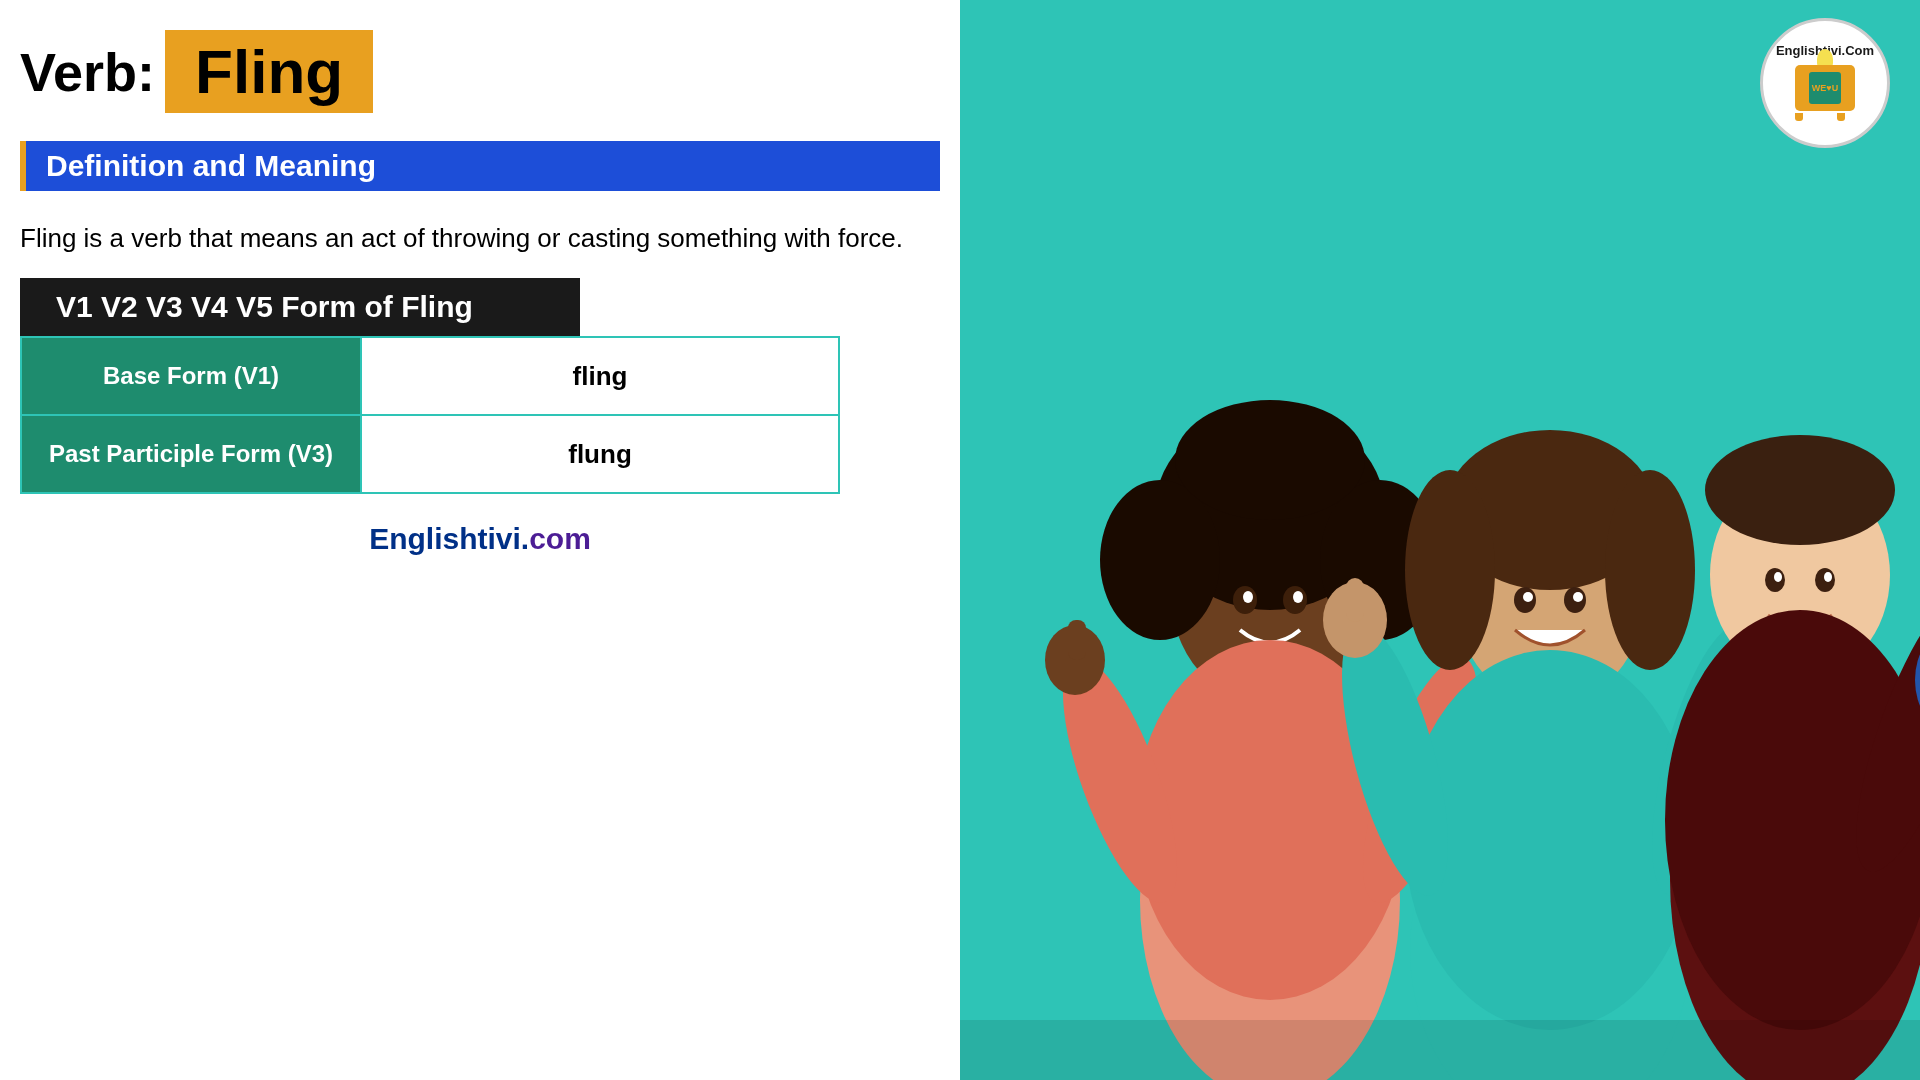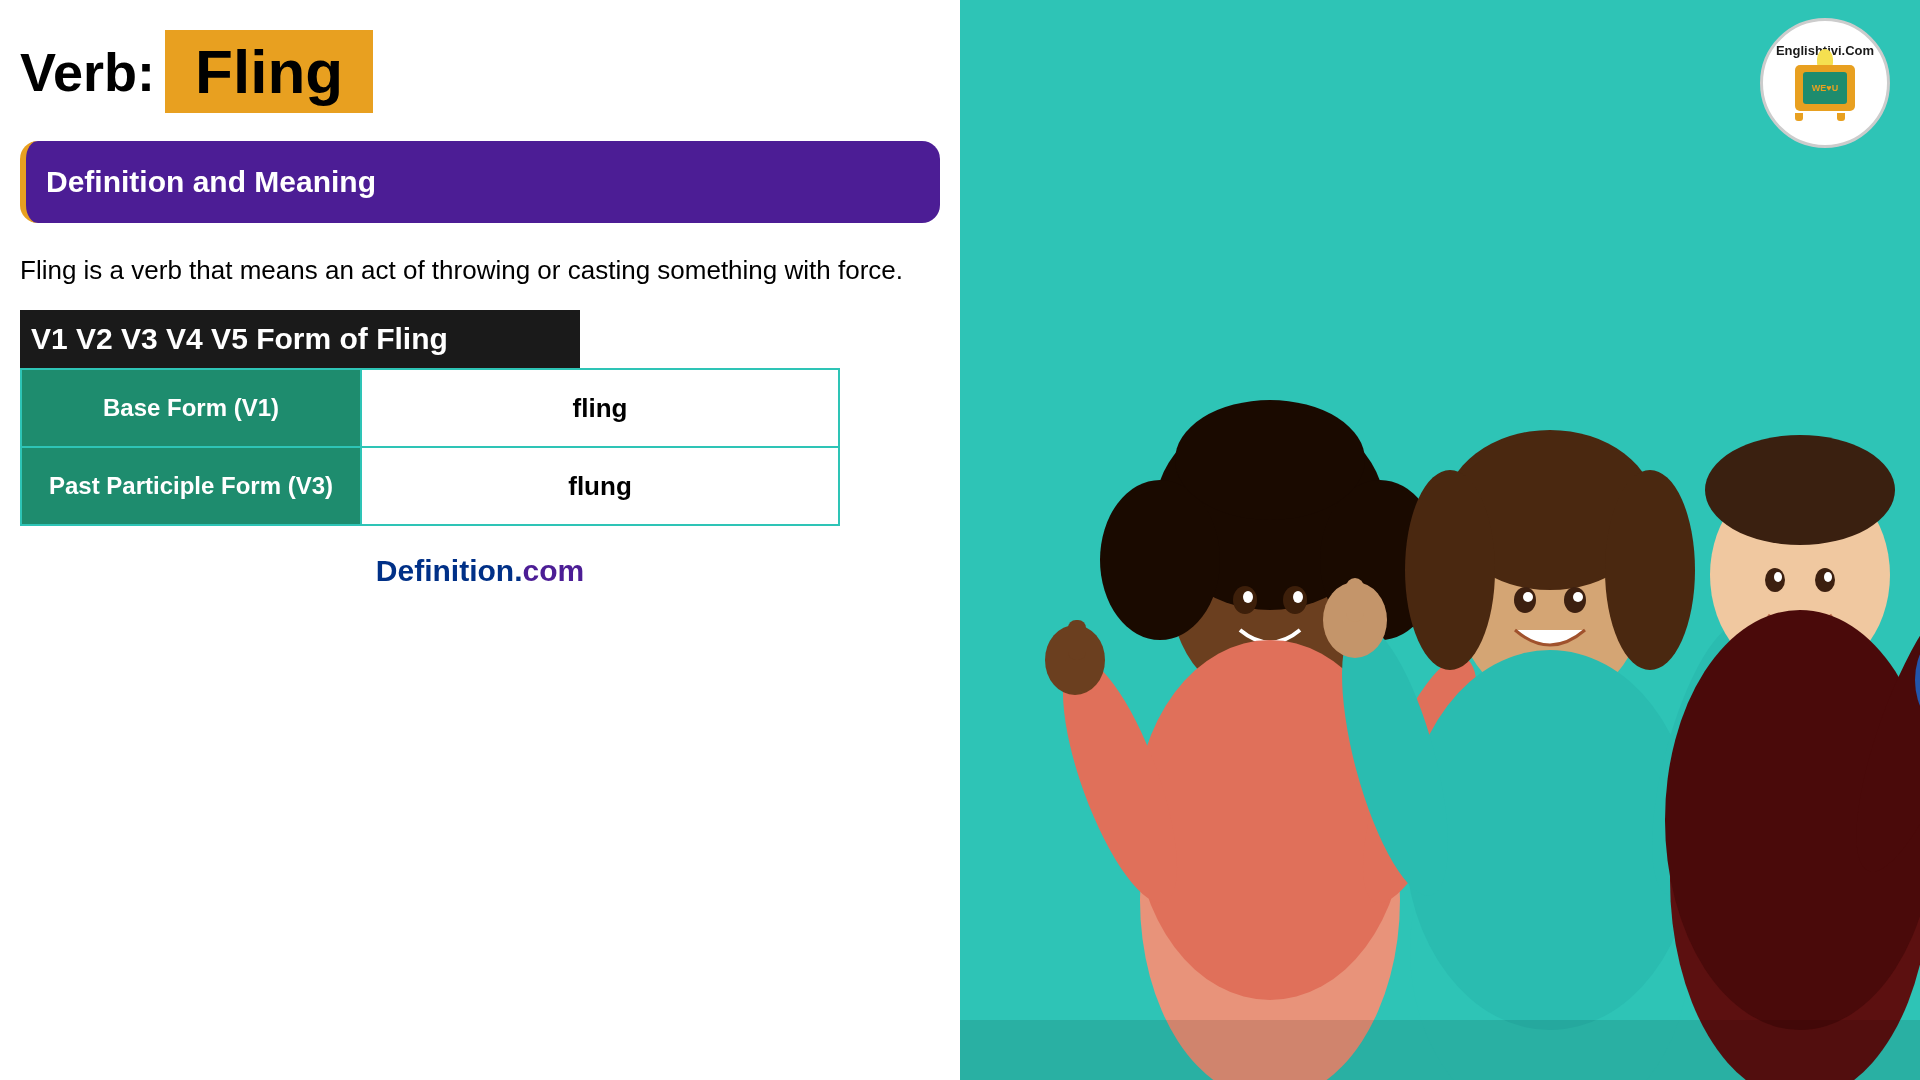--- a/index.html
+++ b/index.html
@@ -49,46 +49,45 @@
     .verb-highlight {
       background: #E8A020;
       color: #000;
       font-size: 62px;
       font-weight: 700;
       padding: 6px 30px;
     }
 
     
     .definition-heading {
-      background: #4c1d95;
+      background: #1d4ed8;
       color: #fff;
       font-size: 30px;
       font-weight: 700;
-      padding: 24px 20px;
+      padding: 8px 20px;
       display: inline-block;
       margin-bottom: 28px;
       border-left: 6px solid #E8A020;
-      border-radius: 18px;
     }
 
     
     .definition-text {
       font-size: 26px;
       color: #000;
       line-height: 1.5;
       margin-bottom: 20px;
     }
 
     
     .forms-heading {
       background: #1a1a1a;
       color: #fff;
       font-size: 30px;
       font-weight: 700;
-      padding: 12px 11px;
+      padding: 12px 36px;
       display: inline-block;
       margin-bottom: 0;
       width: 560px;
     }
 
     
     .forms-table {
       border-collapse: collapse;
       width: 820px;
       margin-top: 0;
@@ -167,21 +166,21 @@
       background: #E8A020;
       border-radius: 5px;
       margin: 2px 0;
       display: flex;
       align-items: center;
       justify-content: center;
       position: relative;
     }
 
     .logo-tv-screen {
-      width: 44px;
+      width: 32px;
       height: 32px;
       background: #1E8C6E;
       border-radius: 3px;
       display: flex;
       align-items: center;
       justify-content: center;
       font-size: 11px;
       font-weight: 900;
       color: #E8A020;
     }
@@ -256,21 +255,21 @@
           <td class="form-value-cell">fling</td>
         </tr>
         <tr>
           <td class="form-label-cell">Past Participle Form (V3)</td>
           <td class="form-value-cell">flung</td>
         </tr>
       </tbody>
   </table>
 
   <div class="footer-brand">
-    <span class="blue-part">Definition</span><span class="blue-part">.</span><span class="red-part">com</span>
+    <span class="blue-part">Englishtivi</span><span class="blue-part">.</span><span class="red-part">com</span>
   </div>
 
 </div>
 
 <div class="right-panel">
 
   <div class="logo-circle">
     <span class="logo-text-top">Englishtivi.Com</span>
     <div style="position:relative; margin: 4px 0 2px 0;">
       <div class="bulb"></div>

